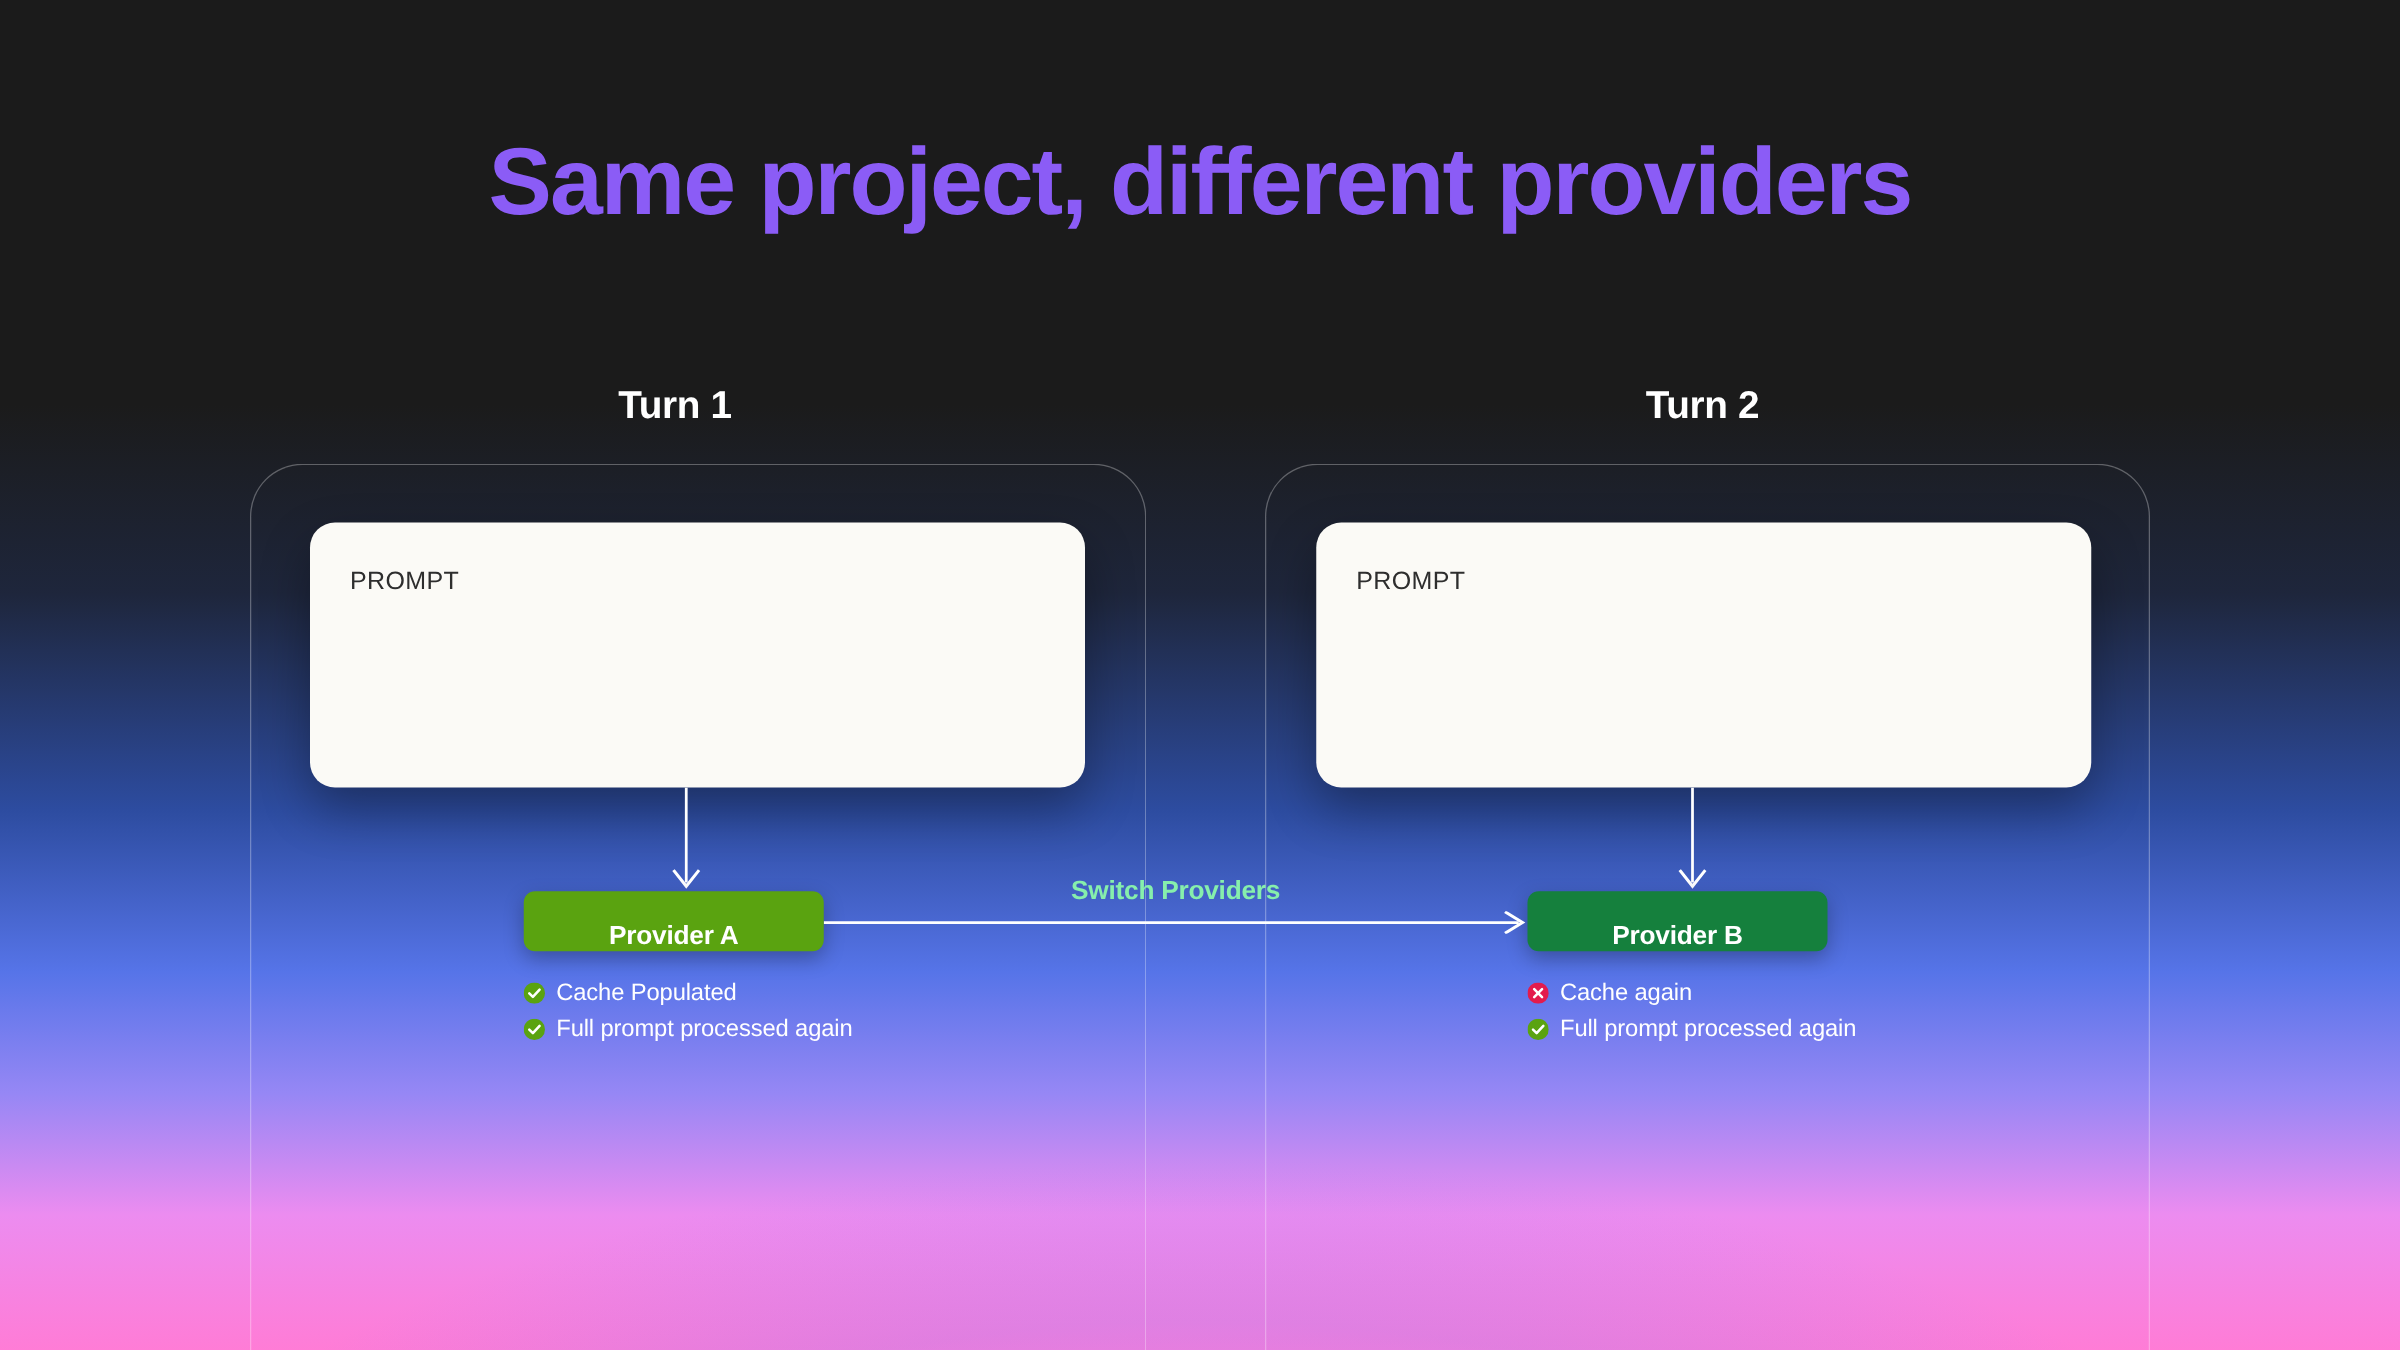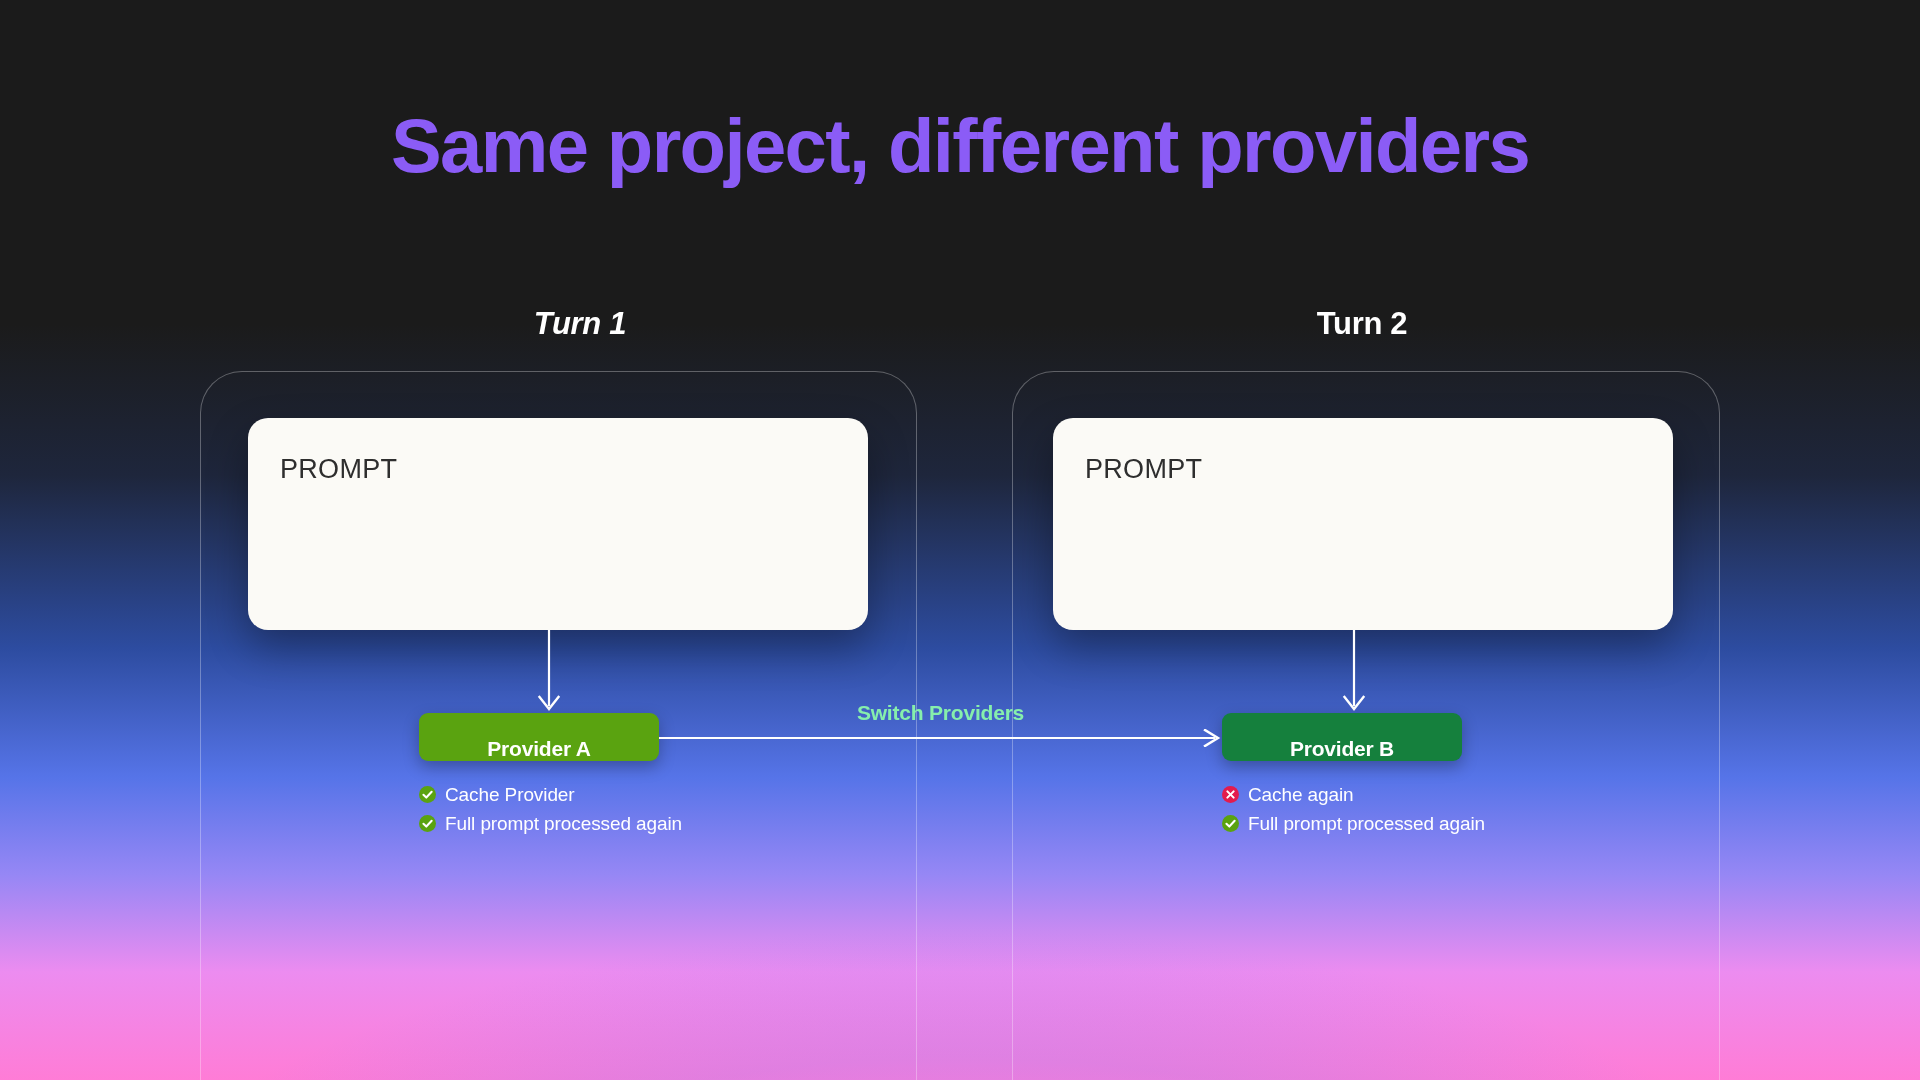--- a/index.html
+++ b/index.html
@@ -60,21 +60,21 @@
 
   
   .turn-label {
     position:absolute;
     color:#ffffff;
     font-size:31px;
     font-weight:bold;
     letter-spacing:-0.3px;
     text-align:center;
   }
-  #turn-label-1 { top:306px; left:400px; width:360px;font-style:italic; }
+  #turn-label-1 { top:306px; left:360px; width:360px; }
   #turn-label-2 { top:306px; left:1182px; width:360px; }
 
   
   .turn-panel {
     position:absolute;
     border:1px solid rgba(255,255,255,0.30);
     border-bottom:none;
     border-radius:42px 42px 0 0;
     pointer-events:none;
   }
@@ -87,21 +87,21 @@
     background:#fbfaf6;
     border-radius:20px;
     padding:36px 32px 30px 32px;
     box-shadow:0 18px 40px rgba(0,0,0,0.33);
   }
   #prompt-card-1 { left:248px; top:418px; width:620px; height:212px; }
   #prompt-card-2 { left:1053px; top:418px; width:620px; height:212px; }
 
   .prompt-kicker {
     color:#2e2e2e;
-    font-size:27px;
+    font-size:20px;
     letter-spacing:0.3px;
   }
   .prompt-body {
     color:#14161a;
     font-size:29px;
     line-height:1.32;
     letter-spacing:-0.35px;
   }
   .prompt-body .accent { color:#e8194e; }
 
@@ -212,21 +212,21 @@
     <polyline points="546,1 559,9 546,17" fill="none" stroke="#ffffff" stroke-width="2.4" stroke-linecap="square"></polyline>
   </svg>
 </div>
 
 <div id="status-list-1" class="status-list">
   <div class="status-item">
     <svg class="status-icon" viewBox="0 0 20 20">
       <circle cx="10" cy="10" r="10" fill="#5aa310"></circle>
       <polyline points="5.2,10.3 8.6,13.6 14.9,6.8" fill="none" stroke="#ffffff" stroke-width="2.4" stroke-linecap="round" stroke-linejoin="round"></polyline>
     </svg>
-    <span class="status-text">Cache Provider</span>
+    <span class="status-text">Cache Populated</span>
   </div>
   <div class="status-item">
     <svg class="status-icon" viewBox="0 0 20 20">
       <circle cx="10" cy="10" r="10" fill="#5aa310"></circle>
       <polyline points="5.2,10.3 8.6,13.6 14.9,6.8" fill="none" stroke="#ffffff" stroke-width="2.4" stroke-linecap="round" stroke-linejoin="round"></polyline>
     </svg>
     <span class="status-text">Full prompt processed again</span>
   </div>
 </div>
 

